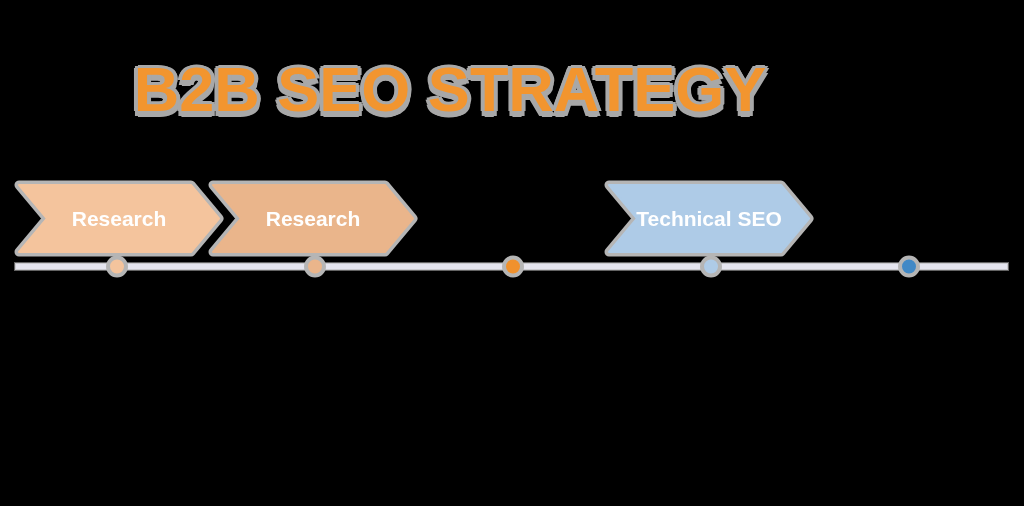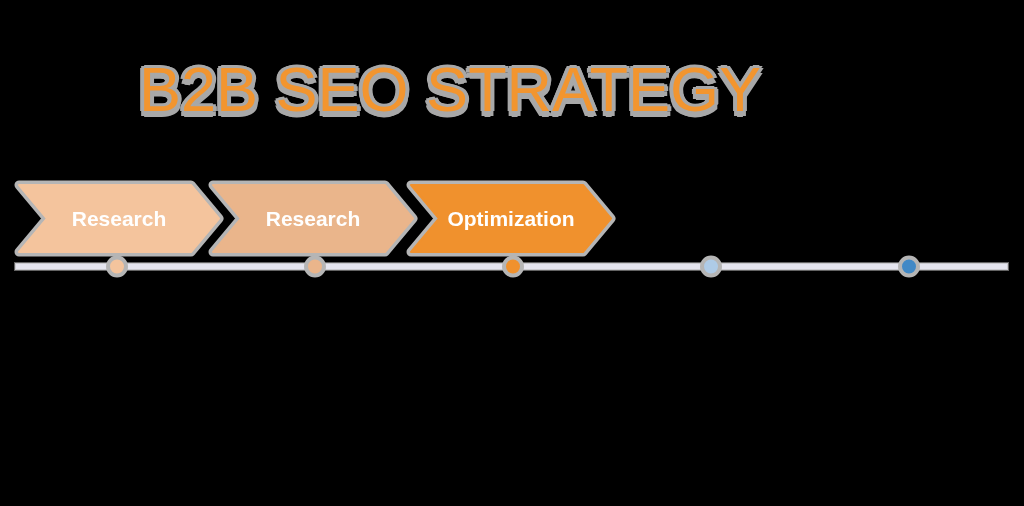--- a/index.html
+++ b/index.html
@@ -14,21 +14,21 @@
     background: #000;
   }
 
   .title {
     position: absolute;
     top: 56px;
     left: 0;
     width: 900px;
     text-align: center;
     font-size: 63px;
-    font-weight: normal;
+    font-weight: bold;
     line-height: 66px;
     letter-spacing: 0px;
     color: #F2952F;
     
     text-shadow:
       -4px 0 0 #A8A8A8, 4px 0 0 #A8A8A8,
       0 -3px 0 #A8A8A8, 0 6px 0 #A8A8A8,
       -3px 5px 0 #A8A8A8, 3px 5px 0 #A8A8A8,
       -3px -2px 0 #A8A8A8, 3px -2px 0 #A8A8A8,
       0 3px 0 #A8A8A8;
@@ -83,28 +83,28 @@
   </div>
 
   <div class="arrow arrow-2">
     <svg width="210" height="77" viewBox="0 0 210 77">
       <path d="M5,5 H177 L205,38.5 L177,72 H5 L33,38.5 Z" stroke-width="9" stroke-linejoin="round" fill="#B5B5B5" stroke="#B5B5B5"></path>
       <path d="M5,5 H177 L205,38.5 L177,72 H5 L33,38.5 Z" stroke-width="2" stroke-linejoin="round" fill="#EAB58B" stroke="#EAB58B"></path>
     </svg>
     <span class="arrow-label">Research</span>
   </div>
 
-  <div class="arrow arrow-3">
+
+  <div class="arrow arrow-4">
     <svg width="210" height="77" viewBox="0 0 210 77">
       <path d="M5,5 H177 L205,38.5 L177,72 H5 L33,38.5 Z" stroke-width="9" stroke-linejoin="round" fill="#B5B5B5" stroke="#B5B5B5"></path>
-      <path d="M5,5 H177 L205,38.5 L177,72 H5 L33,38.5 Z" stroke-width="2" stroke-linejoin="round" fill="#F0912D" stroke="#F0912D"></path>
+      <path d="M5,5 H177 L205,38.5 L177,72 H5 L33,38.5 Z" stroke-width="2" stroke-linejoin="round" fill="#AECBE7" stroke="#AECBE7"></path>
     </svg>
-    <span class="arrow-label">Optimization</span>
+    <span class="arrow-label">Technical SEO</span>
   </div>
-
 
 
   <svg class="timeline-svg" width="1024" height="44" viewBox="0 0 1024 44">
     <rect x="15" y="15" width="993" height="7" stroke-width="2" stroke-opacity="0.55" fill="#E5E5EF" stroke="#B5B5B5"></rect>
     <circle cx="117" cy="18.5" r="9" stroke-width="4" fill="#F4C49D" stroke="#B5B5B5"></circle>
     <circle cx="315" cy="18.5" r="9" stroke-width="4" fill="#EAB58B" stroke="#B5B5B5"></circle>
     <circle cx="513" cy="18.5" r="9" stroke-width="4" fill="#F0912D" stroke="#B5B5B5"></circle>
     <circle cx="711" cy="18.5" r="9" stroke-width="4" fill="#AECBE7" stroke="#B5B5B5"></circle>
     <circle cx="909" cy="18.5" r="9" stroke-width="4" fill="#4189C6" stroke="#B5B5B5"></circle>
   </svg>

